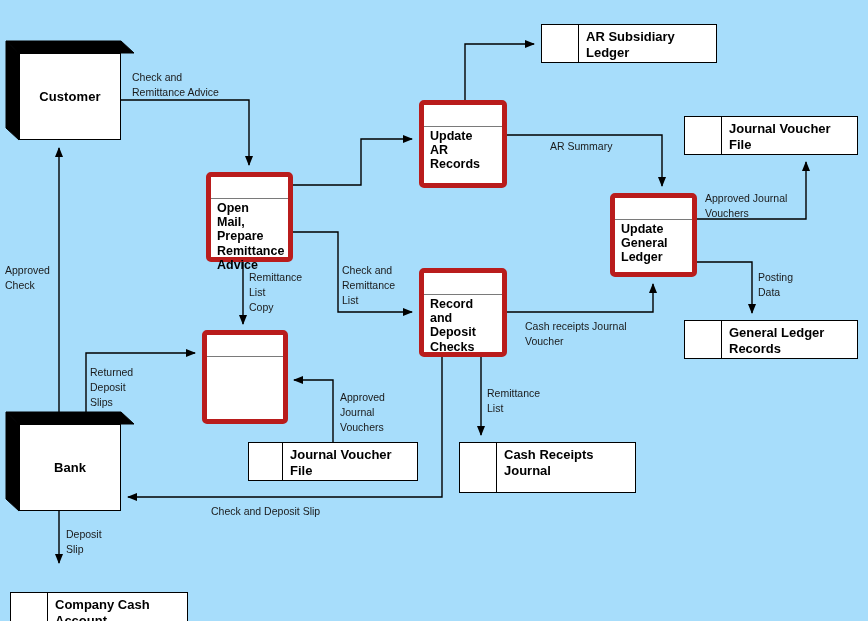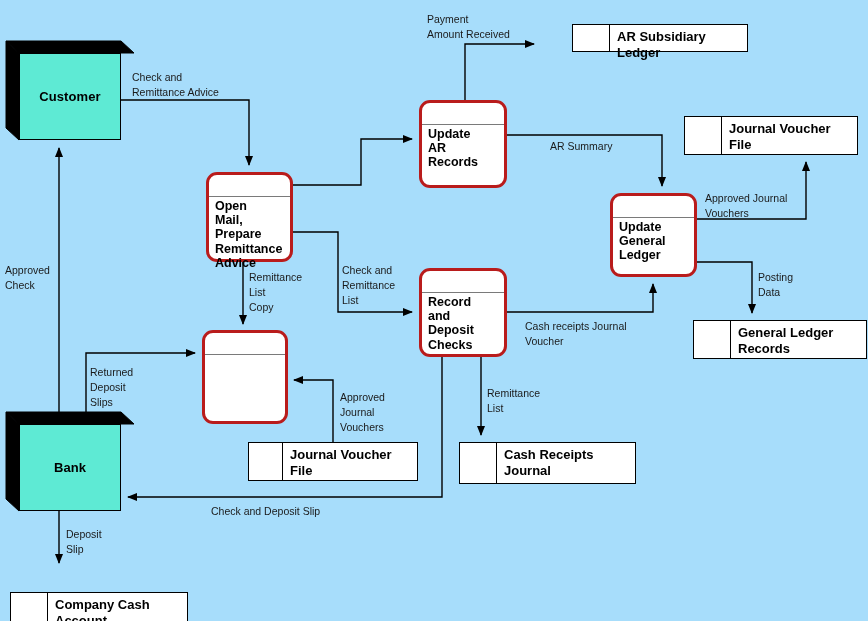--- a/index.html
+++ b/index.html
@@ -27,21 +27,21 @@
     width: 868px;
     height: 621px;
     pointer-events: none;
   }
   
   .entity {
     position: absolute;
   }
   .entity .face {
     position: absolute;
-    background: #5eead4;
+    background: #ffffff;
     border: 1px solid #000000;
     box-sizing: border-box;
     display: flex;
     align-items: center;
     justify-content: center;
   }
   .entity .face span {
     font-weight: bold;
     font-size: 13px;
     color: #000;
@@ -50,22 +50,22 @@
   .entity svg.solid {
     position: absolute;
     left: 0;
     top: 0;
     overflow: visible;
   }
   
   .process {
     position: absolute;
     background: #ffffff;
-    border: 3px solid #b91c1c;
-    border-radius: 11px;
+    border: 5px solid #b91c1c;
+    border-radius: 5px;
     box-sizing: border-box;
   }
   .process .rule {
     position: absolute;
     left: 0;
     right: 0;
     top: 21px;
     height: 0;
     border-top: 1px solid #7a7a7a;
   }
@@ -208,61 +208,59 @@
     <div class="rule"></div>
   </div>
 
   <div class="process" style="left:610px; top:193px; width:87px; height:84px;">
     <div class="rule"></div>
     <div class="ptext">Update
 General
 Ledger</div>
   </div>
 
-  <div class="store" style="left:541px; top:24px; width:176px; height:28px;margin-left:31px;">
+  <div class="store" style="left:541px; top:24px; width:176px; height:39px;">
     <div class="divider" style="left:36px;"></div>
     <div class="stext" style="left:44px;">AR Subsidiary
 Ledger</div>
   </div>
 
   <div class="store" style="left:684px; top:116px; width:174px; height:39px;">
     <div class="divider" style="left:36px;"></div>
     <div class="stext" style="left:44px;">Journal Voucher
 File</div>
   </div>
 
-  <div class="store" style="left:684px; top:320px; width:174px; height:39px;margin-left:9px;">
+  <div class="store" style="left:684px; top:320px; width:174px; height:39px;">
     <div class="divider" style="left:36px;"></div>
     <div class="stext" style="left:44px;">General Ledger
 Records</div>
   </div>
 
   <div class="store" style="left:248px; top:442px; width:170px; height:39px;">
     <div class="divider" style="left:33px;"></div>
     <div class="stext" style="left:41px;">Journal Voucher
 File</div>
   </div>
 
-  <div class="store" style="left:459px; top:442px; width:177px; height:42px;">
+  <div class="store" style="left:459px; top:442px; width:177px; height:51px;">
     <div class="divider" style="left:36px;"></div>
     <div class="stext" style="left:44px;">Cash Receipts
 Journal</div>
   </div>
 
   <div class="store" style="left:10px; top:592px; width:178px; height:38px;">
     <div class="divider" style="left:36px;"></div>
     <div class="stext" style="left:44px;">Company Cash
 Account</div>
   </div>
 
   <div class="flabel" style="left:132px; top:70px;">Check and
 Remittance Advice</div>
 
-  <div class="flabel" style="left:427px; top:12px;">Payment
-Amount Received</div>
 
 
   <div class="flabel" style="left:550px; top:111px;margin-top:28px;">AR Summary</div>
 
   <div class="flabel" style="left:705px; top:191px;">Approved Journal
 Vouchers</div>
 
   <div class="flabel" style="left:758px; top:270px;">Posting
 Data</div>
 

